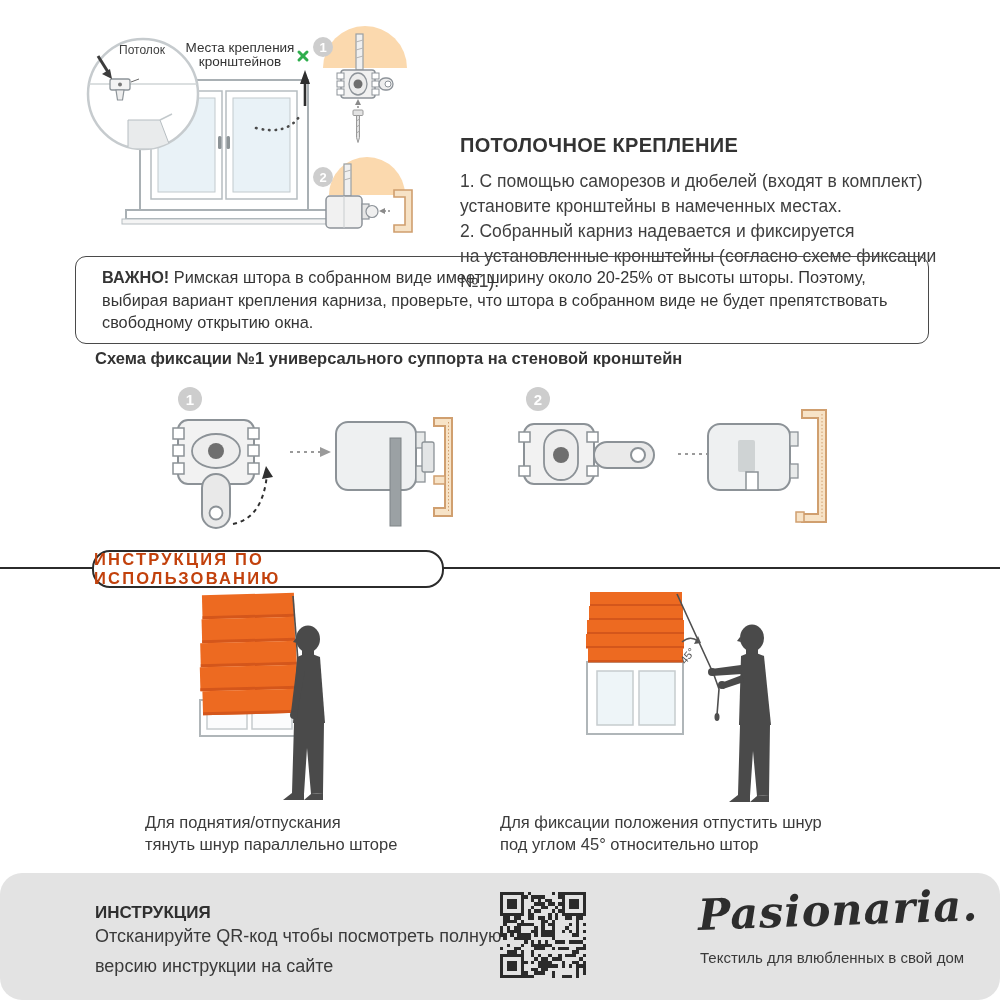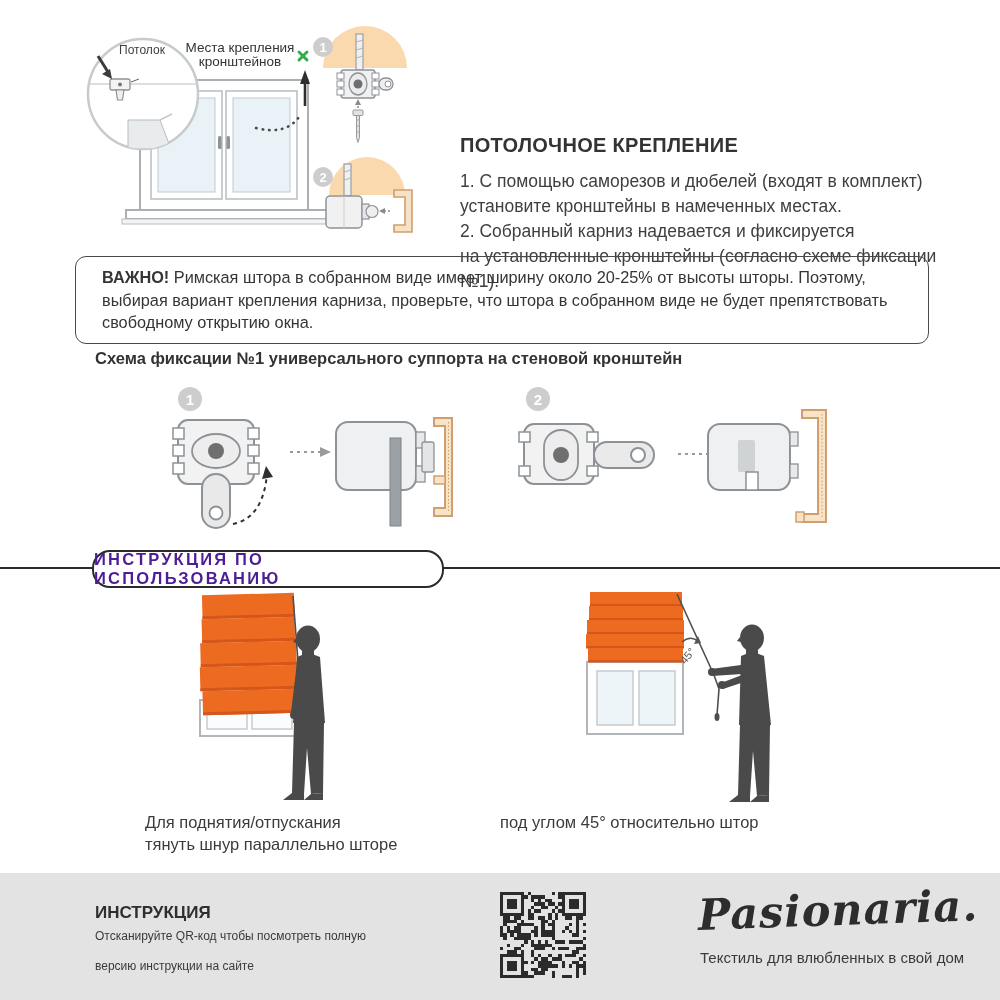--- a/index.html
+++ b/index.html
@@ -8,25 +8,25 @@
   .abs{position:absolute;}
   .b{font-weight:bold;}
   .sec-title{font-weight:bold;font-size:20px;letter-spacing:.3px;color:#333;}
   .body-line{font-size:17.5px;line-height:25px;color:#3f3f3f;}
   .important-box{left:75px;top:256px;width:800px;border:1.7px solid #4a4a4a;border-radius:11px;
                  padding:9px 26px;font-size:16.3px;line-height:22.5px;color:#353535;}
   .fix-title{left:95px;top:349px;font-weight:bold;font-size:16.5px;color:#333;}
   .divider{left:0;top:567px;width:1000px;height:0;border-top:2px solid #2b2b2b;}
   .pill{left:92px;top:550px;width:348px;height:34px;background:#fff;border:2px solid #2b2b2b;
         border-radius:18px;display:flex;align-items:center;justify-content:flex-end;
-        font-weight:bold;font-size:16.5px;letter-spacing:2.2px;color:#4c1d95;z-index:2;}
+        font-weight:bold;font-size:16.5px;letter-spacing:2.2px;color:#c2410c;z-index:2;}
   .caption{font-size:16.5px;line-height:22px;color:#3b3b3b;}
-  .footer{left:0;top:873px;width:1000px;height:127px;background:#e3e3e3;}
+  .footer{left:0;top:873px;width:1000px;height:127px;background:#e3e3e3;border-radius:22px;}
   .footer-title{left:95px;top:30px;font-weight:bold;font-size:17px;color:#2f2f2f;position:absolute;}
-  .footer-line{left:95px;font-size:12px;line-height:20px;color:#3a3a3a;position:absolute;}
+  .footer-line{left:95px;font-size:18px;line-height:20px;color:#3a3a3a;position:absolute;}
   .brand{left:698px;top:12px;font-family:"DejaVu Serif",serif;font-style:italic;font-weight:bold;
          font-size:43px;color:#2d2d2d;transform:rotate(-2deg);letter-spacing:1px;position:absolute;}
   .tagline{left:700px;top:76px;font-size:15px;color:#3a3a3a;position:absolute;}
   svg text{font-family:"Liberation Sans",sans-serif;}
 </style>
 </head>
 <body>
 
 <div class="page">
 
@@ -283,20 +283,21 @@
       <path d="M3,170 L-6,177 L15,177 L15,170 Z"></path>
         <path d="M22,171 L15,177 L34,177 L34,170 Z"></path>
     </g>
   </svg>
 
   <div class="abs caption" style="left:145px;top:811px;width:300px;">
     <div>Для поднятия/отпускания</div>
     <div>тянуть шнур параллельно шторе</div>
   </div>
   <div class="abs caption" style="left:500px;top:811px;width:364px;">
+    <div>Для фиксации положения отпустить шнур</div>
     <div>под углом 45° относительно штор</div>
   </div>
 
   <div class="abs footer">
     <div class="footer-title">ИНСТРУКЦИЯ</div>
     <div class="footer-line" style="top:53px;">Отсканируйте QR-код чтобы посмотреть полную</div>
     <div class="footer-line" style="top:83px;">версию инструкции на сайте</div>
     <svg id="qr-svg" style="position:absolute;left:500px;top:19px;" width="86" height="86" viewBox="0 0 25 25" fill="#2b2b2b" shape-rendering="crispEdges">
         <rect x="0" y="0" width="1" height="1"></rect>
         <rect x="1" y="0" width="1" height="1"></rect>

